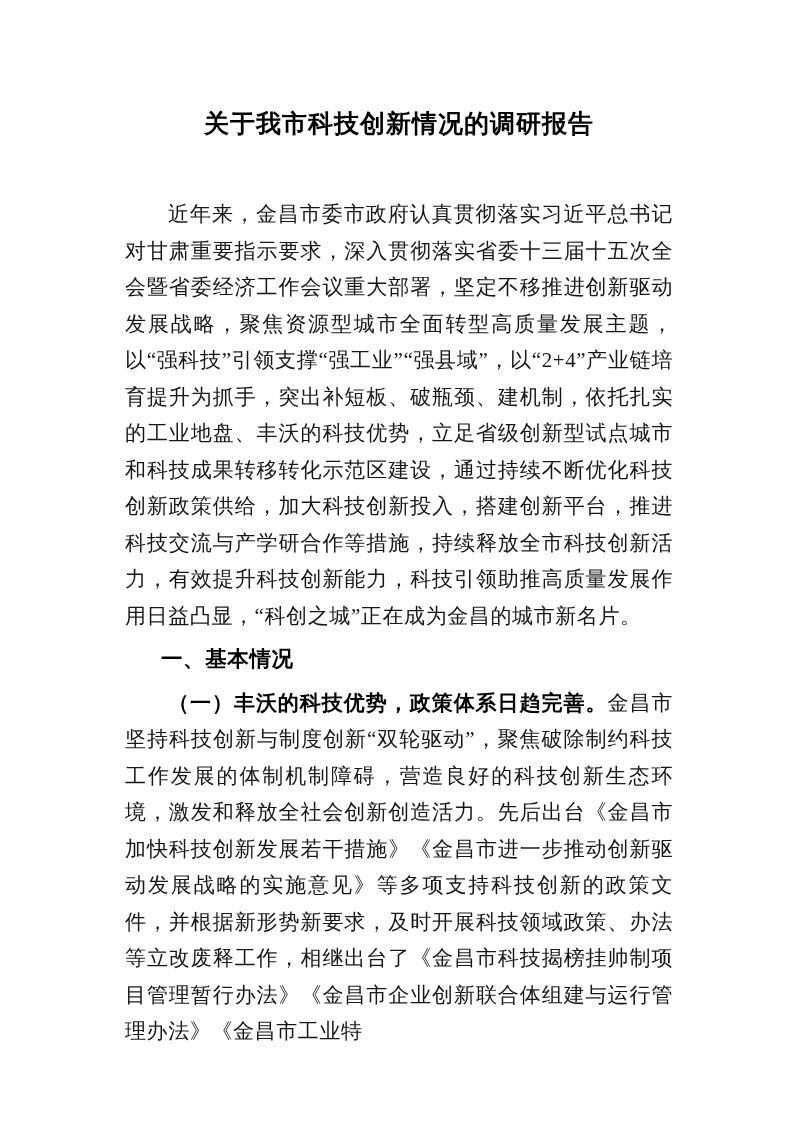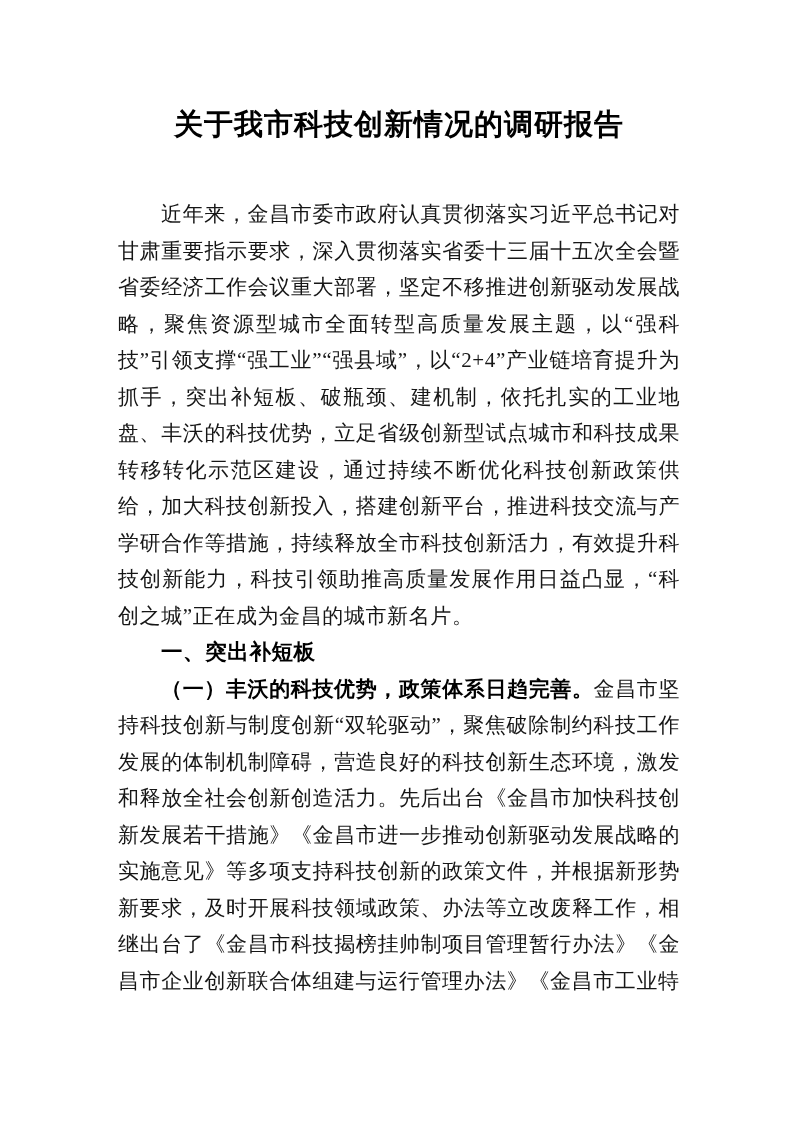--- a/index.html
+++ b/index.html
@@ -14,30 +14,30 @@
     margin: 0 auto;
     box-sizing: border-box;
     background: #ffffff;
     padding: 104px 113px 0 118px;
     color: #161616;
     font-family: "Liberation Serif", "DejaVu Serif", serif;
     overflow: hidden;
   }
   .doc-title {
     margin: 0 0 52px 0;
-    font-size: 29px;
+    font-size: 25px;
     line-height: 40px;
     font-weight: bold;
     letter-spacing: 1px;
     text-align: center;
     color: #000000;
     font-family: "Liberation Serif", "DejaVu Serif", serif;
   }
   .body-para {
-    margin: 0;
+    margin: 7px;
     font-size: 21px;
     line-height: 36.5px;
     letter-spacing: 0.6px;
     text-align: justify;
     text-indent: 43px;
     color: #161616;
     word-break: break-all;
   }
   .section-heading {
     margin: 0;
@@ -55,16 +55,16 @@
   }
 </style>
 </head>
 <body>
 
 <div class="page">
   <h1 class="doc-title">关于我市科技创新情况的调研报告</h1>
 
   <p class="body-para">近年来，金昌市委市政府认真贯彻落实习近平总书记对甘肃重要指示要求，深入贯彻落实省委十三届十五次全会暨省委经济工作会议重大部署，坚定不移推进创新驱动发展战略，聚焦资源型城市全面转型高质量发展主题，以“强科技”引领支撑“强工业”“强县域”，以“2+4”产业链培育提升为抓手，突出补短板、破瓶颈、建机制，依托扎实的工业地盘、丰沃的科技优势，立足省级创新型试点城市和科技成果转移转化示范区建设，通过持续不断优化科技创新政策供给，加大科技创新投入，搭建创新平台，推进科技交流与产学研合作等措施，持续释放全市科技创新活力，有效提升科技创新能力，科技引领助推高质量发展作用日益凸显，“科创之城”正在成为金昌的城市新名片。</p>
 
-  <p class="section-heading">一、突出补短板</p>
+  <p class="section-heading">一、基本情况</p>
 
   <p class="body-para"><span class="sub-lead">（一）丰沃的科技优势，政策体系日趋完善。</span><span>金昌市坚持科技创新与制度创新“双轮驱动”，聚焦破除制约科技工作发展的体制机制障碍，营造良好的科技创新生态环境，激发和释放全社会创新创造活力。先后出台《金昌市加快科技创新发展若干措施》《金昌市进一步推动创新驱动发展战略的实施意见》等多项支持科技创新的政策文件，并根据新形势新要求，及时开展科技领域政策、办法等立改废释工作，相继出台了《金昌市科技揭榜挂帅制项目管理暂行办法》《金昌市企业创新联合体组建与运行管理办法》《金昌市工业特</span></p>
 </div>
 
 </body></html>

